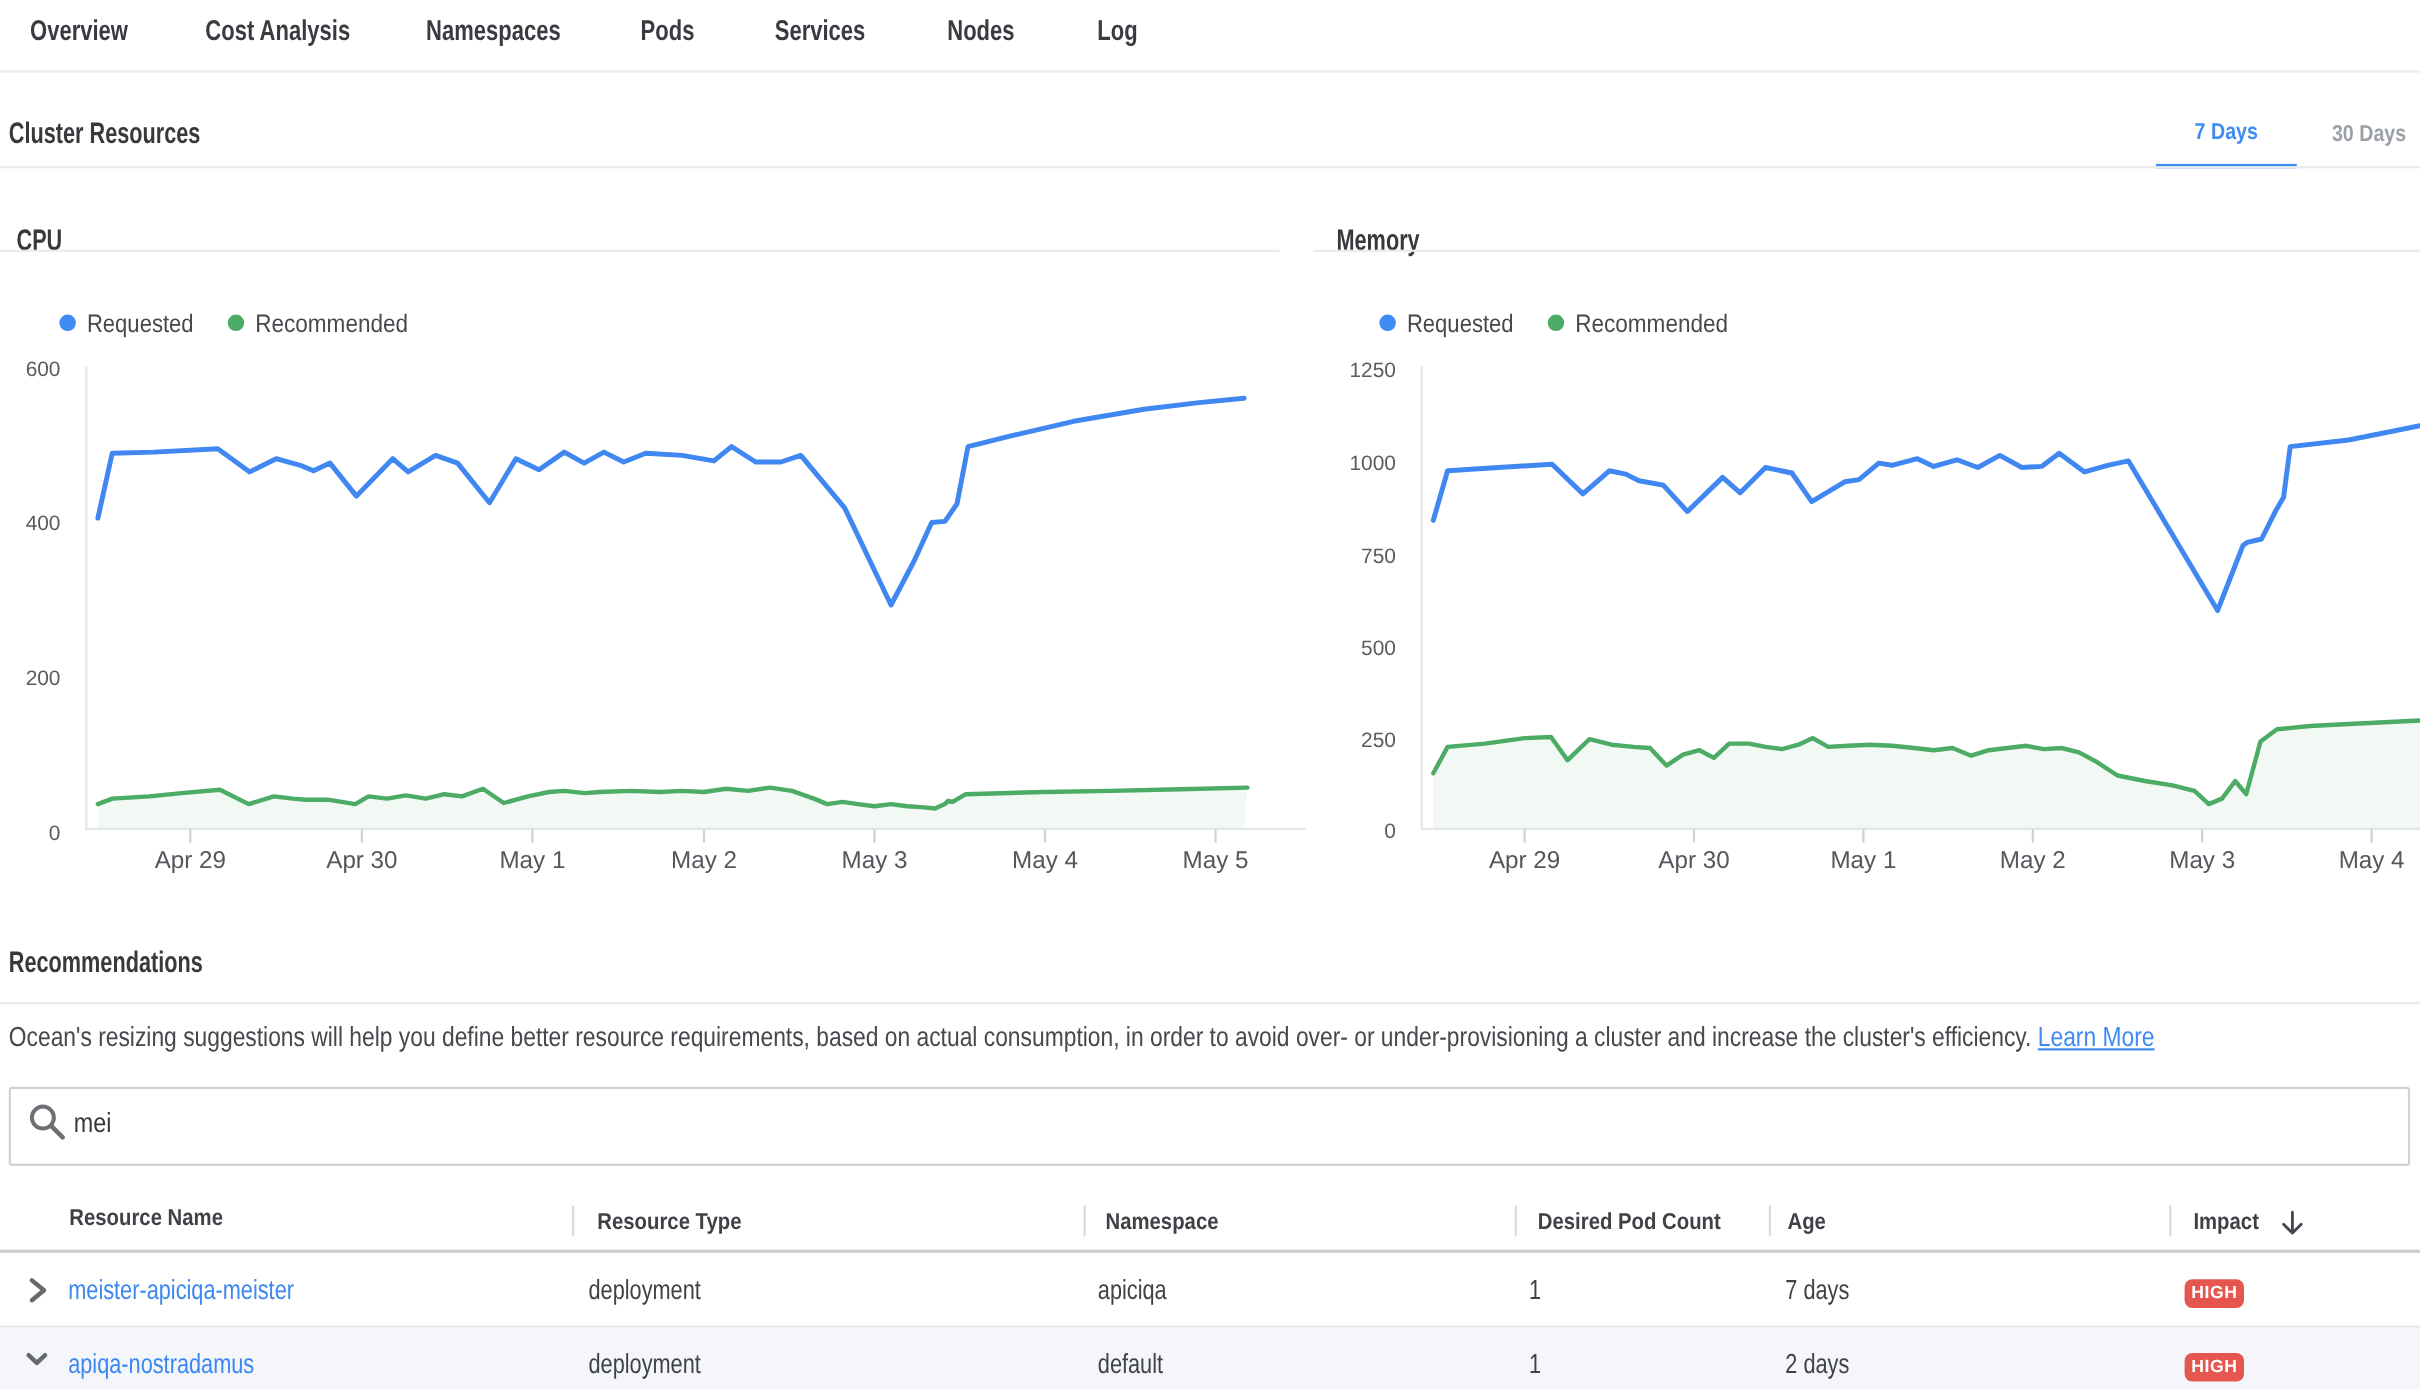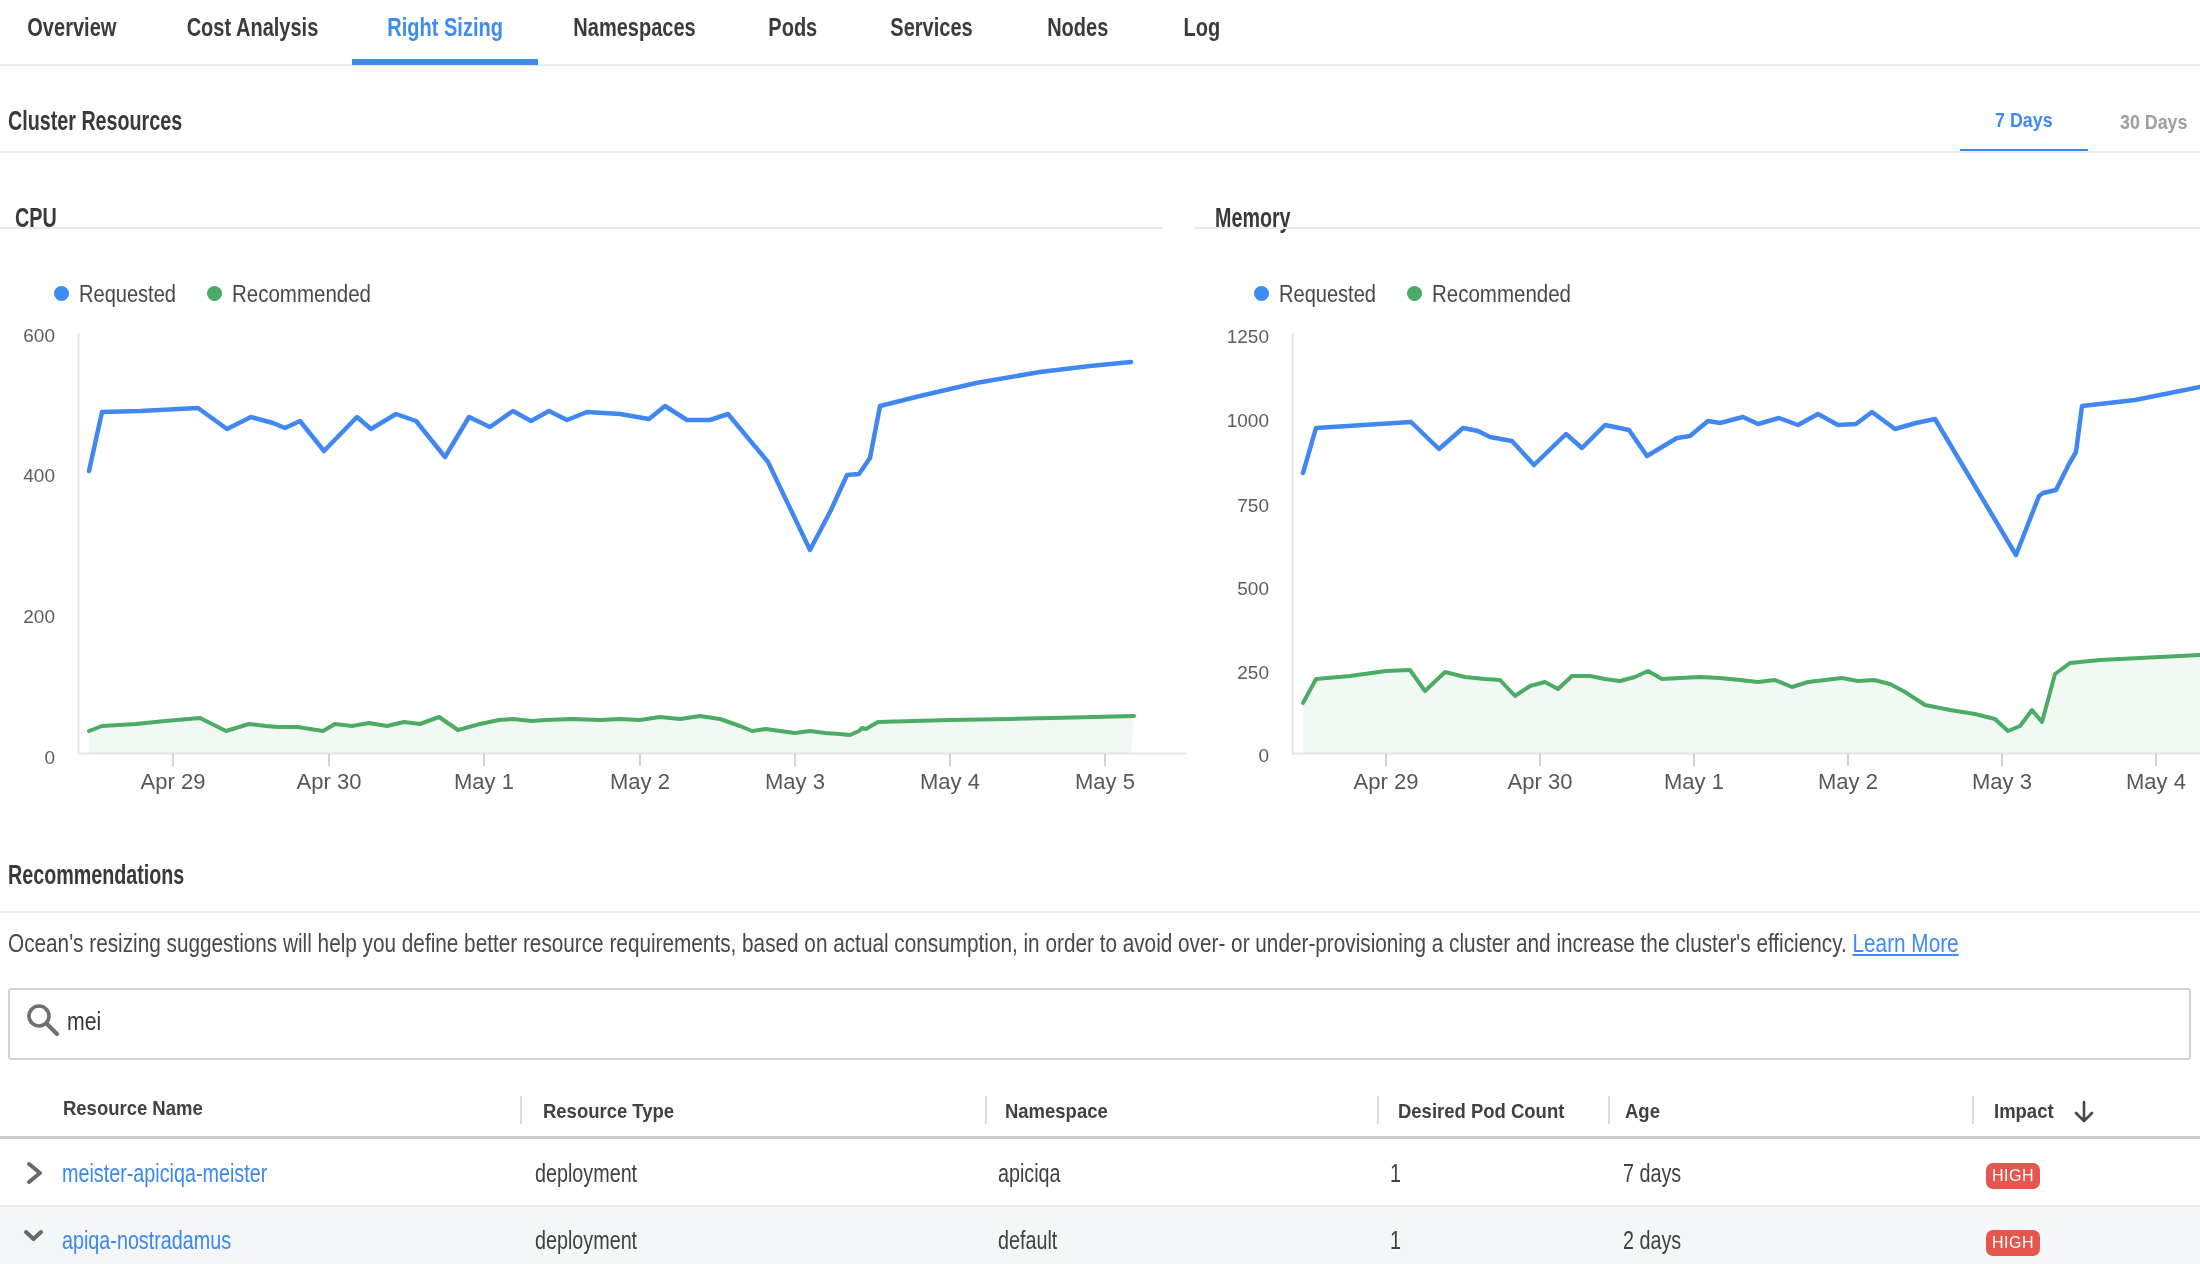--- a/index.html
+++ b/index.html
@@ -29,35 +29,32 @@
   .para { position:absolute; left:8px; top:929px; font-size:25px; color:#45484d; white-space:nowrap; transform:scaleX(0.83); transform-origin:left; }
   .para a { color:#3e8bf3; text-decoration:underline; }
   .search { position:absolute; left:8px; top:988px; width:2183px; height:72px; border:2px solid #cfd2d5; border-radius:3px; background:#fff; }
   .mei { position:absolute; left:67px; top:1007px; font-size:25px; color:#35383c; transform:scaleX(0.85); transform-origin:left; }
 
   .th { position:absolute; font-size:21px; font-weight:700; color:#3e4146; transform:scaleX(0.88); transform-origin:left; white-space:nowrap; }
   .sep { position:absolute; top:1096px; width:2px; height:28px; background:#d9dbde; }
   .td { position:absolute; font-size:25px; color:#3f4247; transform:scaleX(0.79); transform-origin:left; white-space:nowrap; }
   .td.link { color:#3c87f0; }
   .badge { position:absolute; left:1986px; width:54px; height:26px; background:#e5564f; border-radius:7px;
-           color:#fff; font-size:16px; font-weight:400; letter-spacing:0.5px; display:flex; align-items:center; justify-content:center; }
+           color:#fff; font-size:16px; font-weight:700; letter-spacing:0.5px; display:flex; align-items:center; justify-content:center; }
   .row2bg { position:absolute; left:0; top:1207px; width:2200px; height:57px; background:#f4f6fa; }
 </style>
 </head>
 <body>
 
 <div class="nav">
   <div class="tab" style="width:163px">
       <span>Overview</span>
     </div>
   <div class="tab" style="width:199px">
       <span>Cost Analysis</span>
-    </div>
-  <div class="tab active" style="width:186px">
-      <span>Right Sizing</span>
     </div>
   <div class="tab" style="width:193px">
       <span>Namespaces</span>
     </div>
   <div class="tab" style="width:123px">
       <span>Pods</span>
     </div>
   <div class="tab" style="width:155px">
       <span>Services</span>
     </div>

